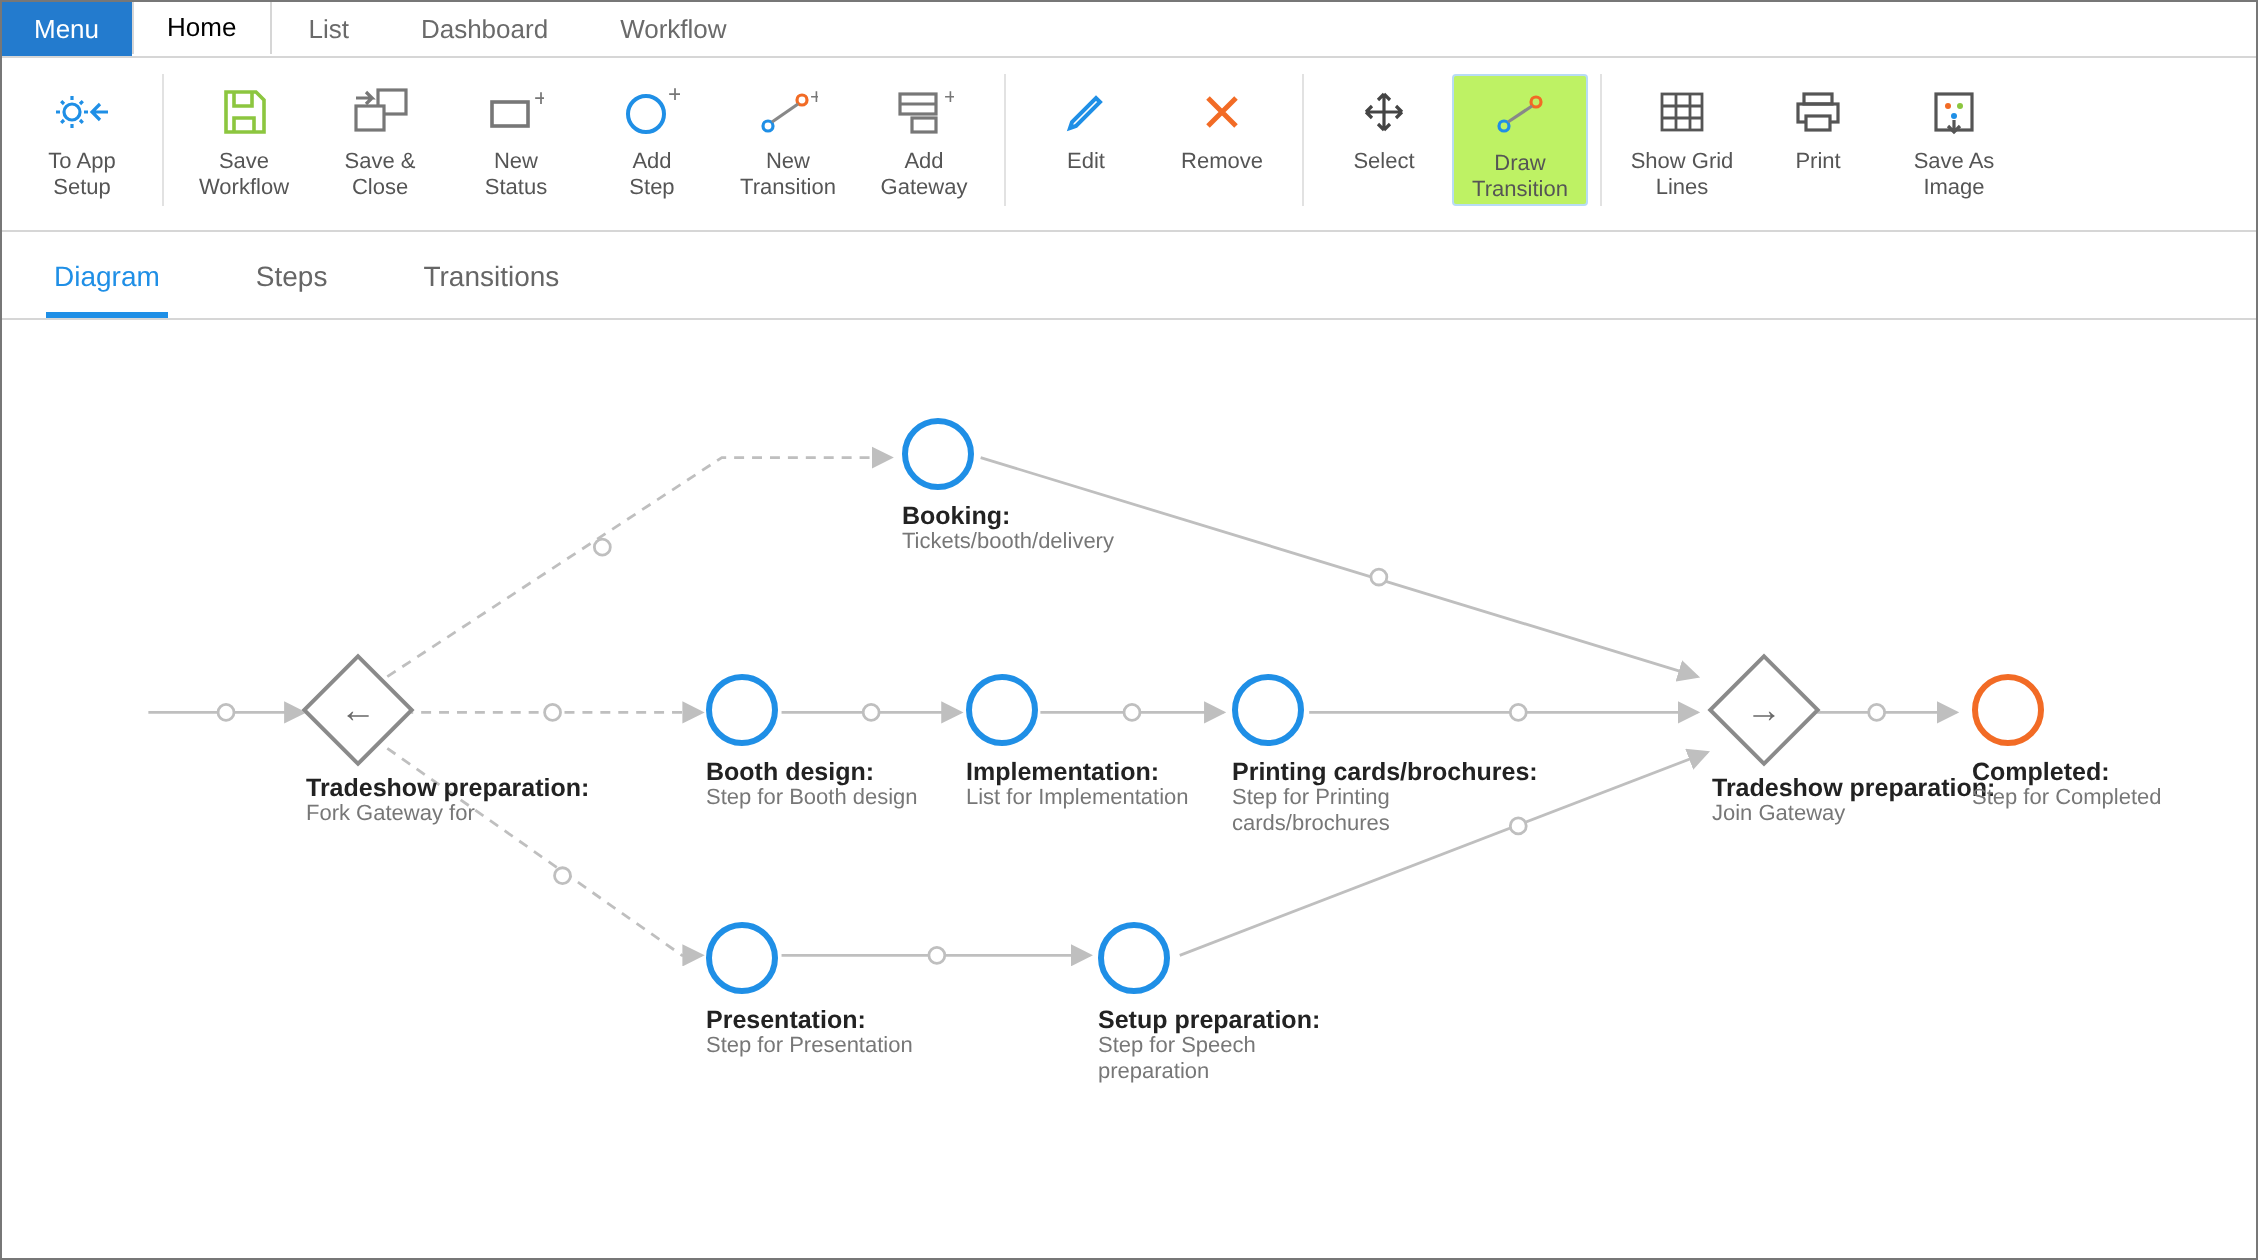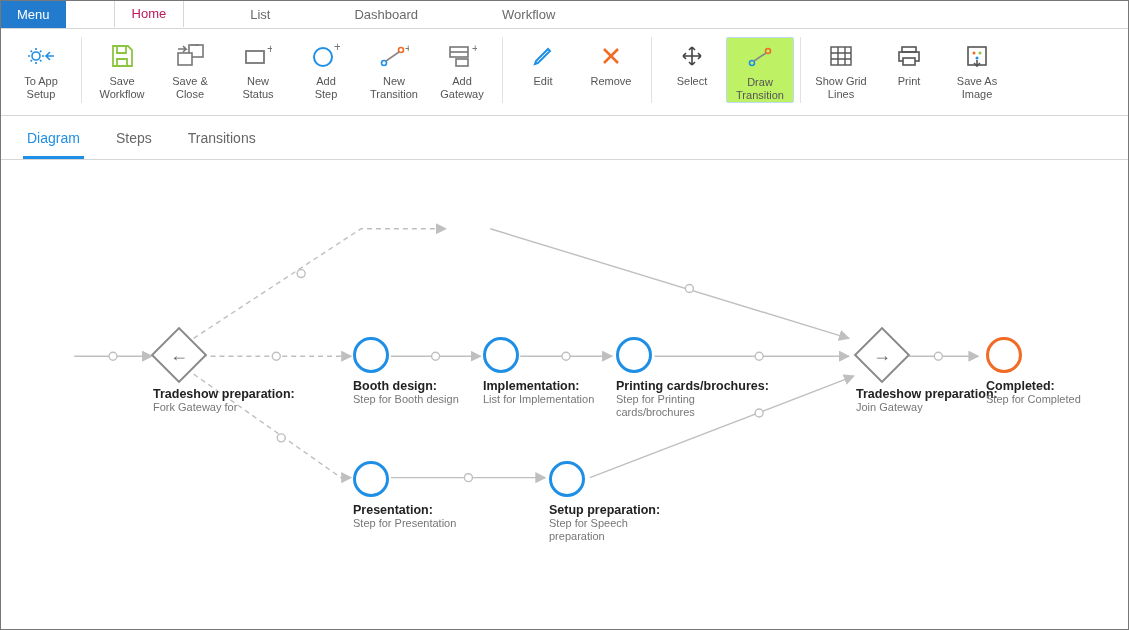--- a/index.html
+++ b/index.html
@@ -1,37 +1,37 @@
 <!DOCTYPE html>
 <html><head>
 <meta charset="utf-8">
 <style>
   * { box-sizing: border-box; margin: 0; padding: 0; }
   body { font-family: "Segoe UI", Arial, sans-serif; font-size: 12px; color: #333; background: #fff; }
   .app { width: 1129px; height: 630px; border: 1px solid #777; box-shadow: 0 4px 16px rgba(0,0,0,0.35); background: #fff; position: relative; overflow: hidden;}
   
   
-  .topnav { display: flex; align-items: stretch; border-bottom: 1px solid #d6d6d6; height: 28px; background: #fff; gap: 48px;}
+  .topnav { display: flex; align-items: stretch; border-bottom: 1px solid #d6d6d6; height: 28px; background: #fff;}
   .topnav .menu-btn { background: #237bce; color: #fff; padding: 0 16px; display: flex; align-items: center; font-size: 13px; cursor: pointer;}
   .topnav .tab { padding: 0 18px; display: flex; align-items: center; font-size: 13px; color: #6a6a6a; cursor: pointer; border-right: 0; }
-  .topnav .tab.active { color: #be185d; border-bottom: 2px solid #fff; position: relative; }
+  .topnav .tab.active { color: #000000; border-bottom: 2px solid #fff; position: relative; }
   .topnav .tab.active::before, .topnav .tab.active::after { content:""; position:absolute; top:0; bottom:-1px; width:1px; background:#d6d6d6;}
   .topnav .tab.active::before{left:0;} .topnav .tab.active::after{right:0;}
   .topnav .tab.active { background:#fff; }
 
   
   .ribbon { display: flex; gap: 0; padding: 8px 6px 12px; border-bottom: 1px solid #d6d6d6;}
   .ribbon-btn { display:flex; flex-direction:column; align-items:center; justify-content:flex-start; width: 68px; padding: 4px 2px 0; cursor:pointer; text-align:center; gap:4px;}
   .ribbon-btn .icon-wrap{ width:34px; height:30px; display:flex; align-items:center; justify-content:center; position:relative;}
   .ribbon-btn .lbl { font-size: 11px; color:#555; line-height:13px;}
   .ribbon-btn.active { background:#bef264; border:1px solid #b8dcf5; border-radius:2px;}
   .vsep { width:1px; background:#e2e2e2; margin: 0 6px; }
 
   
-  .subtabs { display:flex; gap: 28px; padding: 10px 22px 0; border-bottom: 1px solid #d6d6d6;}
+  .subtabs { display:flex; gap: 40px; padding: 10px 22px 0; border-bottom: 1px solid #d6d6d6;}
   .subtab { font-size: 14px; color:#666; padding: 4px 4px 10px; cursor:pointer; }
   .subtab.active { color:#1f8fe6; border-bottom: 3px solid #1f8fe6; }
   
   
   .canvas { position: absolute; left:0; right:0; top:178px; bottom:0; background:#fff; }
   .node { position:absolute; text-align:left; }
   .node .shape { margin-bottom:6px; }
   .circle { width:36px; height:36px; border-radius:50%; border:3px solid #1f8fe6; background:#fff;}
   .circle.green { border-color:#8cc63f;}
   .circle.orange { border-color:#f26b25;}
@@ -274,20 +274,25 @@
     <div class="node" style="left:152px; top:156px;">
       <div class="shape" style="margin-left:6px;">
           <div class="diamond">
             <div class="arrow">←</div>
           </div>
         </div>
       <div class="title" style="margin-top:12px;">Tradeshow preparation:</div>
       <div class="desc">Fork Gateway for</div>
     </div>
 
+    <div class="node" style="left:450px; top:30px;">
+      <div class="shape circle"></div>
+      <div class="title">Booking:</div>
+      <div class="desc">Tickets/booth/delivery</div>
+    </div>
 
     <div class="node" style="left:352px; top:158px;">
       <div class="shape circle"></div>
       <div class="title">Booth design:</div>
       <div class="desc">Step for Booth design</div>
     </div>
 
     <div class="node" style="left:482px; top:158px;">
       <div class="shape circle"></div>
       <div class="title">Implementation:</div>

